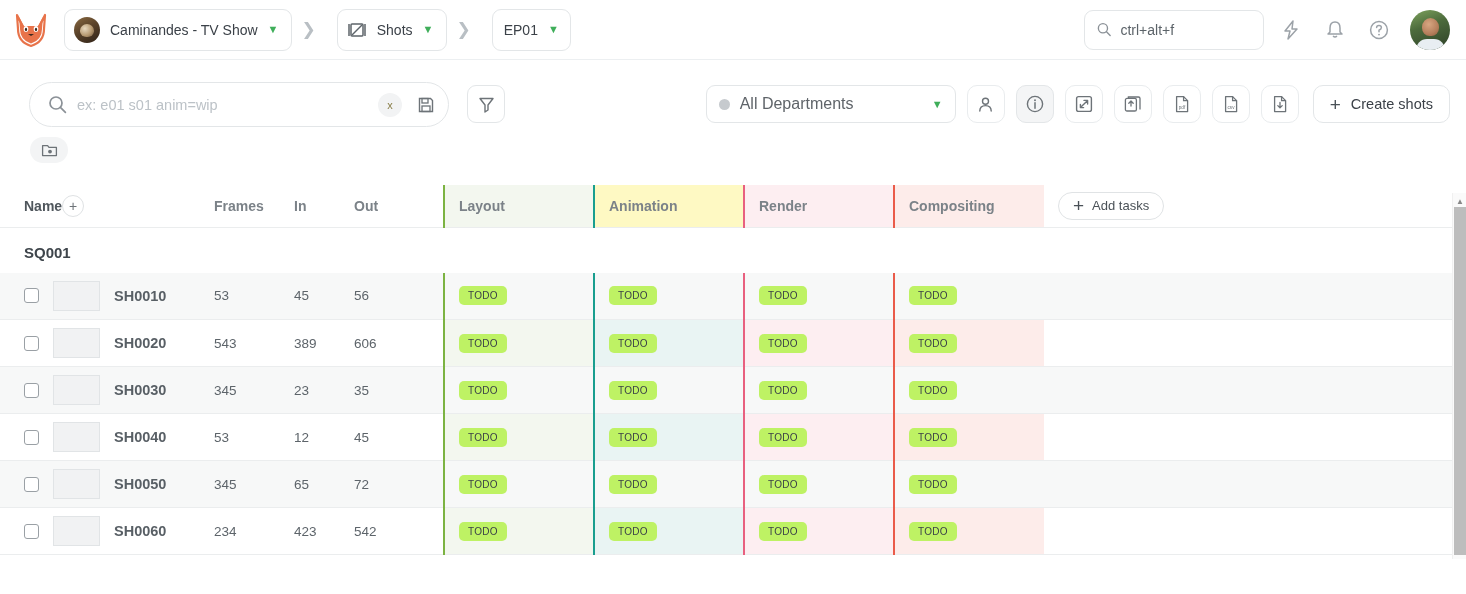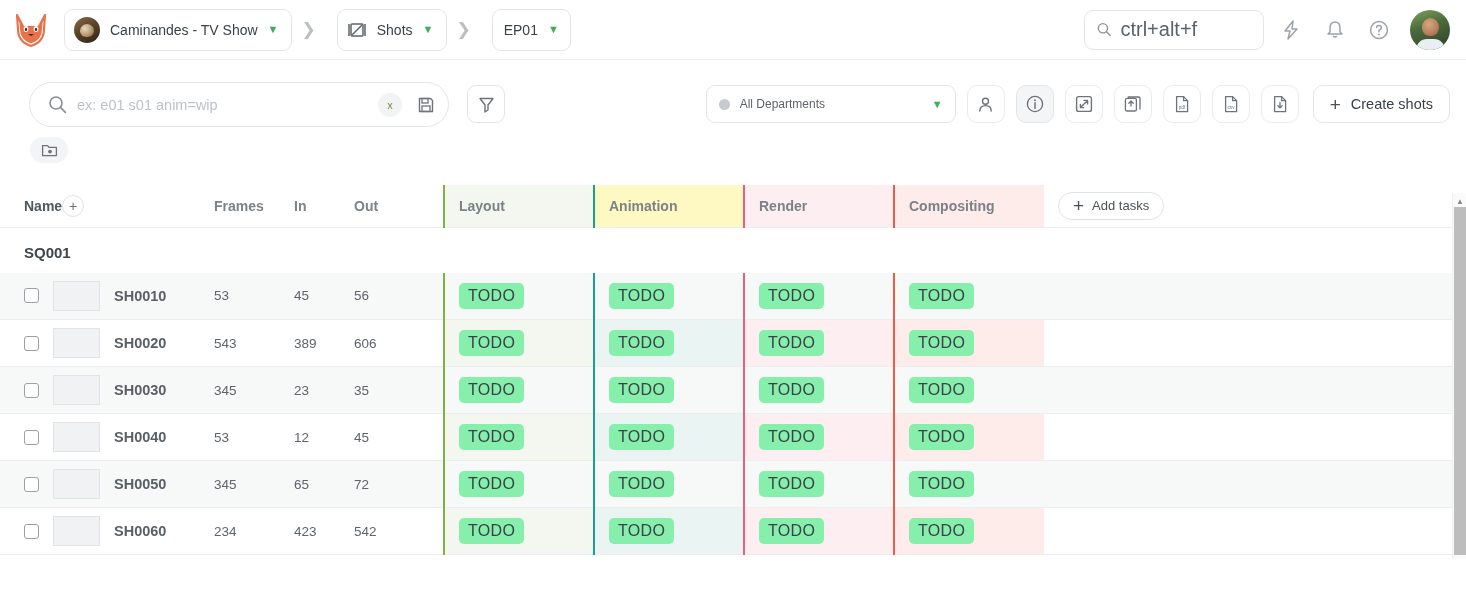--- a/index.html
+++ b/index.html
@@ -48,21 +48,21 @@
 
   .spacer { flex: 1 1 auto; }
 
   .topsearch {
     width: 180px; height: 40px;
     border: 1px solid #e3e6e8; border-radius: 9px;
     display: flex; align-items: center; gap: 9px;
     padding: 0 12px; width: 180px;
   }
   .topsearch input {
-    border: 0; outline: 0; font-size: 20px; color: #5c6369;
+    border: 0; outline: 0; font-size: 14px; color: #5c6369;
     width: 100%; font-family: inherit; background: transparent;
   }
   .topsearch input::placeholder { color: #5c6369; }
 
   .topicon { width: 34px; height: 34px; display: flex; align-items: center; justify-content: center; margin-left: 10px; cursor: pointer; }
   .avatar {
     width: 40px; height: 40px; border-radius: 50%; margin-left: 14px;
     background: linear-gradient(160deg,#7fa35e 0%,#4c6b3c 40%,#2d3f27 100%);
     position: relative; overflow: hidden; flex: 0 0 auto;
   }
@@ -103,21 +103,21 @@
     background: #fff;
   }
 
   .dept-select {
     width: 250px; height: 38px; margin-top: 3px;
     border: 1px solid #e3e6e8; border-radius: 9px;
     display: flex; align-items: center; gap: 10px; padding: 0 12px;
     background: #fff; cursor: pointer;
   }
   .dept-dot { width: 11px; height: 11px; border-radius: 50%; background: #c6cace; flex:0 0 auto; }
-  .dept-label { flex: 1 1 auto; font-size: 12px; color: #5f6469; }
+  .dept-label { flex: 1 1 auto; font-size: 16px; color: #5f6469; }
 
   .iconbtn {
     width: 38px; height: 38px; margin-left: 11px; margin-top: 3px;
     border: 1px solid #e9ecee; border-radius: 10px;
     display:flex; align-items:center; justify-content:center; cursor:pointer;
     background:#fff; flex:0 0 auto;
   }
   .iconbtn.active { background:#f4f5f6; border-color:#e3e6e8; }
 
   .create-btn {
@@ -195,21 +195,21 @@
   td.cell-render      { background:#fdeef1; border-left: 2px solid #e8607f; padding-left:14px !important; }
   td.cell-compositing { background:#fdecea; border-left: 2px solid #ea5b4a; padding-left:14px !important; }
 
   tr.alt td.cell-layout      { background:#eef2ea; }
   tr.alt td.cell-animation   { background:#e3eeed; }
   tr.alt td.cell-render      { background:#f7e9eb; }
   tr.alt td.cell-compositing { background:#f7e7e4; }
 
   .status-pill {
     display:inline-block; padding: 4px 9px; border-radius: 5px;
-    background: #86efac; color: #3b4148; font-size: 16px; letter-spacing: .3px;
+    background: #bef264; color: #3b4148; font-size: 10px; letter-spacing: .3px;
   }
 
   
   .vscroll {
     position: absolute; right: 0; top: 8px; width: 14px; height: 366px;
     background: #fafafa; border-left: 1px solid #f0f0f0;
   }
   .vscroll .arrow {
     position:absolute; top:2px; left:0; width:14px; height:12px;
     display:flex; align-items:center; justify-content:center;

